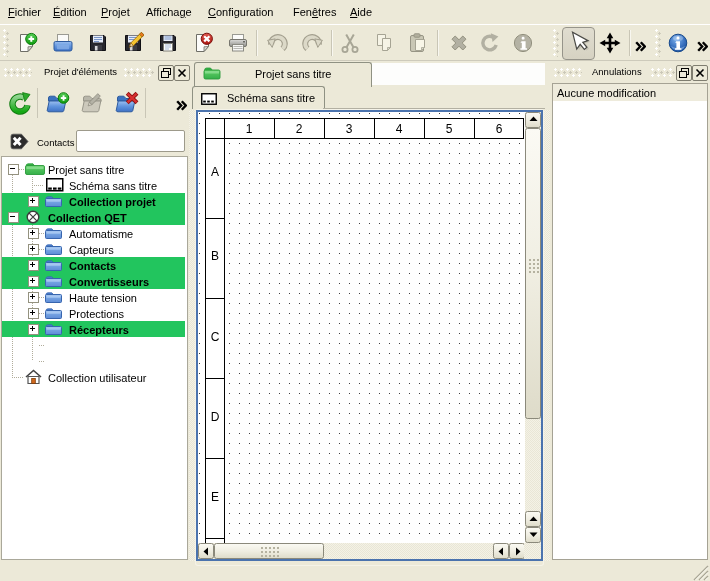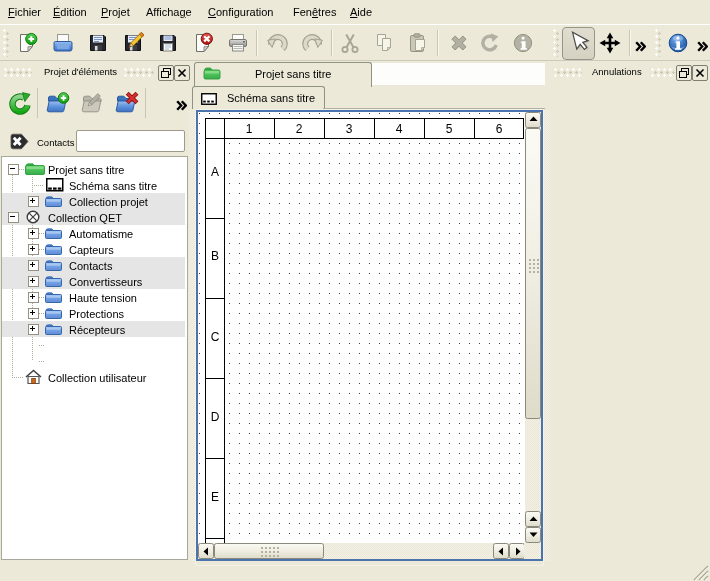--- a/index.html
+++ b/index.html
@@ -14,21 +14,21 @@
 .handle{position:absolute;width:6px;background-image:radial-gradient(circle at 1.5px 1.5px,#fff 1.2px,transparent 1.3px),radial-gradient(circle at 4.5px 4.5px,#cfccbc 1.2px,transparent 1.3px);background-size:6px 6px;}
 .ticon{position:absolute;width:22px;height:22px;top:32px;}
 .dktext{position:absolute;top:4.5px;font-size:9.5px;color:#000;}
 .dotted{position:absolute;top:5px;height:9px;background-image:radial-gradient(circle at 1.5px 1.5px,#fff 1.2px,transparent 1.3px),radial-gradient(circle at 4.5px 4.5px,#cbc8b8 1.2px,transparent 1.3px);background-size:6px 6px;}
 .dkbtn{position:absolute;top:0px;width:14px;height:14px;border:1px solid #7f7d70;border-radius:2px;background:#ece9d8;}
 
 #filterinput{left:76px;top:130px;width:107px;height:20px;background:#fff;border:1px solid #9d9a8b;border-radius:2px;}
 
 #tree{left:1px;top:156px;width:185px;height:402px;background:#fff;border:1px solid #aaa89a;border-left:1px solid #aaa89a;}
 .trow{position:absolute;left:0;width:183px;height:16px;}
-.trow.alt{background:#e5e5e5;}
+.trow.alt{background:#22c55e;font-weight:bold;}
 .tlabel{position:absolute;top:2.5px;font-size:11px;color:#000;white-space:nowrap;}
 .ebox{position:absolute;width:9px;height:9px;border:1px solid #94927f;background:#fff;}
 .ebox i{position:absolute;left:1px;top:3px;width:5px;height:1px;background:#000;}
 .ebox b{position:absolute;left:3px;top:1px;width:1px;height:5px;background:#000;}
 .vdot{position:absolute;width:1px;background-image:repeating-linear-gradient(to bottom,#b0ac9a 0,#b0ac9a 1px,transparent 1px,transparent 2px);}
 .hdot{position:absolute;height:1px;background-image:repeating-linear-gradient(to right,#b0ac9a 0,#b0ac9a 1px,transparent 1px,transparent 2px);}
 
 #mditab{left:194px;top:62px;width:176px;height:24px;background:#ece9d8;border:1px solid #8f9183;border-bottom:none;border-radius:3px 3px 0 0;}
 #mdiwhite{left:370px;top:63px;width:175px;height:22px;background:#fdfdfc;}
 #innertab{left:192px;top:86px;width:131px;height:22px;background:#ece9d8;border:1px solid #8f9183;border-bottom:none;border-radius:3px 3px 0 0;}
@@ -600,20 +600,25 @@
   <div class="dotted" style="left:554px;top:68px;width:28px;"></div>
   <div class="dotted" style="left:651px;top:68px;width:24px;"></div>
   <div class="dktext" style="left:592px;top:66px;">Annulations</div>
   <div class="dkbtn" style="left:676px;top:65px;"><svg width="14" height="14">
         <rect x="4.5" y="2.5" width="7" height="6" fill="none" stroke="#000"></rect>
         <rect x="2.5" y="5.5" width="7" height="6" fill="#ece9d8" stroke="#000"></rect>
       </svg></div>
   <div class="dkbtn" style="left:692px;top:65px;"><svg width="14" height="14">
         <path d="M3.5 3.5 L10.5 10.5 M10.5 3.5 L3.5 10.5" stroke="#000" stroke-width="1.6"></path>
       </svg></div>
+  <div class="abs" id="undolist">
+      <div id="undorow">
+        <span>Aucune modification</span>
+      </div>
+    </div>
 
   <div class="abs" id="grip"><svg width="17" height="17">
         <g stroke="#aaa796" stroke-width="1.4" fill="none">
           <path d="M16 2 L2 16"></path>
           <path d="M16 7 L7 16"></path>
           <path d="M16 12 L12 16"></path>
         </g>
         <g stroke="#fbfaf2" stroke-width="1" fill="none">
           <path d="M16 3.4 L3.4 16"></path>
           <path d="M16 8.4 L8.4 16"></path>

